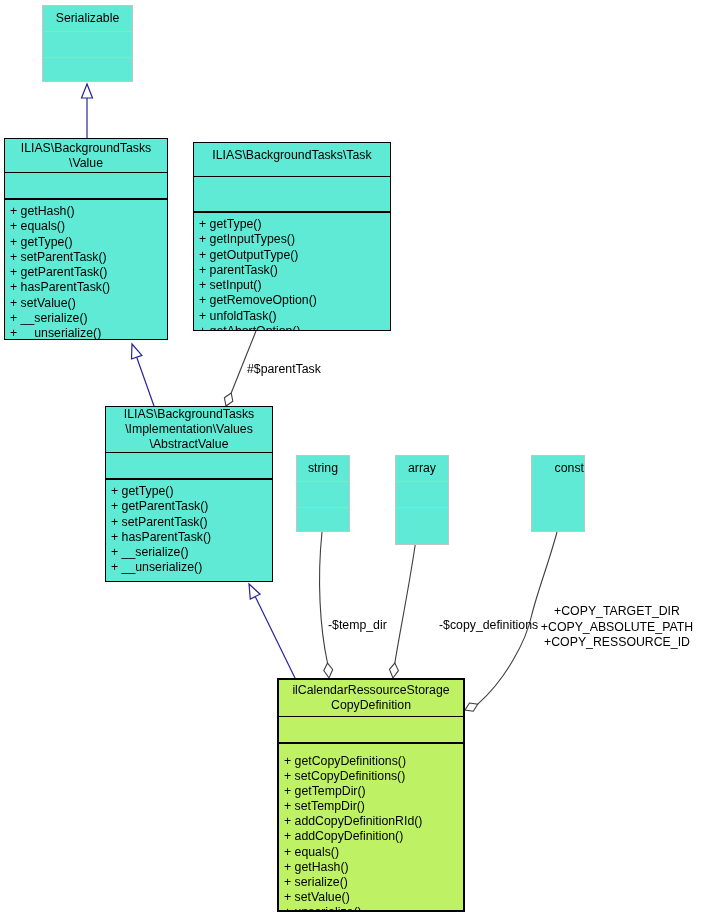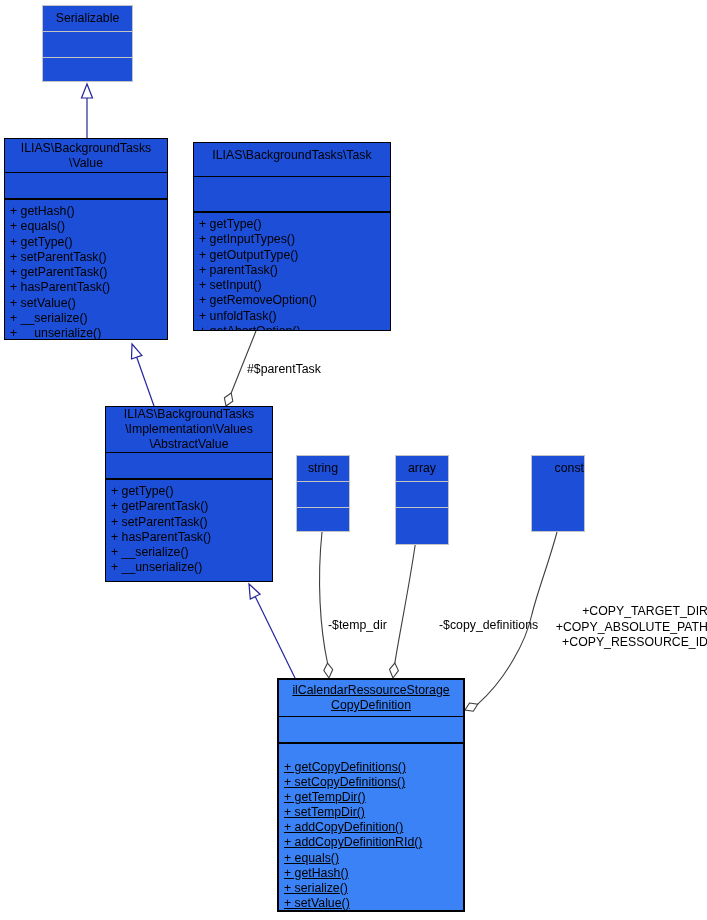--- a/index.html
+++ b/index.html
@@ -14,46 +14,46 @@
   }
   #edges{position:absolute;left:0;top:0;pointer-events:none;}
   .inh{stroke:#24249c;fill:none;stroke-width:1.2;}
   .inh-head{fill:#ffffff;stroke:#24249c;stroke-width:1.2;}
   .use{stroke:#3e3e3e;fill:none;stroke-width:1.1;}
   .use-head{fill:#ffffff;stroke:#3e3e3e;stroke-width:1.1;}
 
   .ubox{
     position:absolute;
     display:flex;flex-direction:column;
-    background:#1d4ed8;
+    background:#5eead4;
     border:1px solid #000;
     box-sizing:border-box;
     line-height:15px;
   }
   .ubox.light{border-color:#c4c4c4;}
-  .ubox.gray{background:#3b82f6;border-width:2px;text-decoration:underline;}
+  .ubox.gray{background:#bef264;border-width:2px;}
   .utitle{
     flex:0 0 auto;
     display:flex;flex-direction:column;justify-content:center;
     text-align:center;
     white-space:nowrap;
     overflow:hidden;
   }
   .uattrs{flex:0 0 25px;border-top:1px solid #000;}
   .ubox.light .uattrs{border-top-color:#c4c4c4;}
   .urow3{flex:1 1 auto;border-top:1px solid #c4c4c4;}
   .umethods{
     flex:1 1 auto;
     border-top:2px solid #000;
     padding:4px 5px 2px 5px;
     line-height:15.3px;
     white-space:nowrap;
     overflow:hidden;
   }
-  .ubox.gray .umethods{line-height:15.1px;padding-top:16px;}
+  .ubox.gray .umethods{line-height:15.1px;padding-top:10px;}
   .edge-label{
     position:absolute;
     white-space:nowrap;
     line-height:15.5px;
   }
   .edge-label.center{text-align:center;}
 </style>
 </head>
 <body>
 
@@ -172,32 +172,32 @@
     <div class="utitle" style="flex:0 0 36px;">
       <div>ilCalendarRessourceStorage</div>
       <div>CopyDefinition</div>
     </div>
     <div class="uattrs"></div>
     <div class="umethods">
       <div>+ getCopyDefinitions()</div>
       <div>+ setCopyDefinitions()</div>
       <div>+ getTempDir()</div>
       <div>+ setTempDir()</div>
+      <div>+ addCopyDefinitionRId()</div>
       <div>+ addCopyDefinition()</div>
-      <div>+ addCopyDefinitionRId()</div>
       <div>+ equals()</div>
       <div>+ getHash()</div>
       <div>+ serialize()</div>
       <div>+ setValue()</div>
       <div>+ unserialize()</div>
     </div>
   </div>
 
   <div class="edge-label" style="left:247px;top:362px;">#$parentTask</div>
   <div class="edge-label" style="left:328px;top:618px;">-$temp_dir</div>
   <div class="edge-label" style="left:403px;top:618px;margin-left:36px;">-$copy_definitions</div>
-  <div class="edge-label center" style="left:526px;top:604px;width:182px;text-align:right;">
+  <div class="edge-label center" style="left:526px;top:604px;width:182px;">
     <div>+COPY_TARGET_DIR</div>
     <div>+COPY_ABSOLUTE_PATH</div>
     <div>+COPY_RESSOURCE_ID</div>
   </div>
 
 </div>
 
 </body></html>

